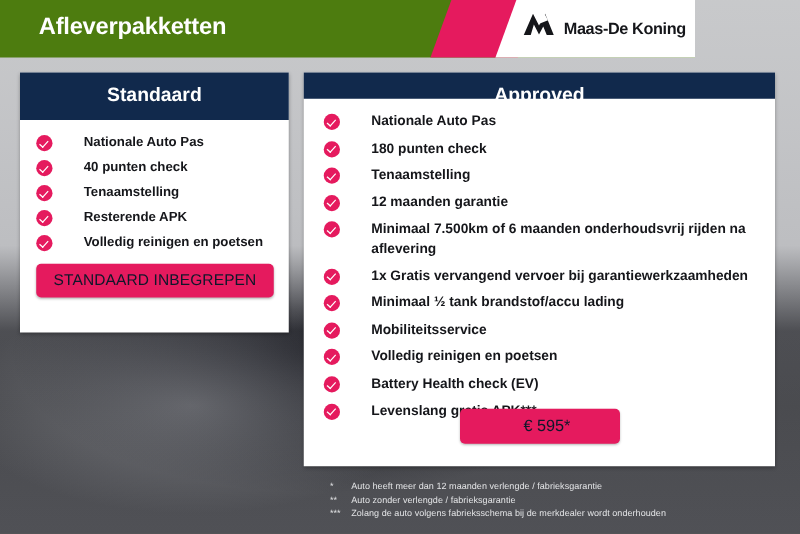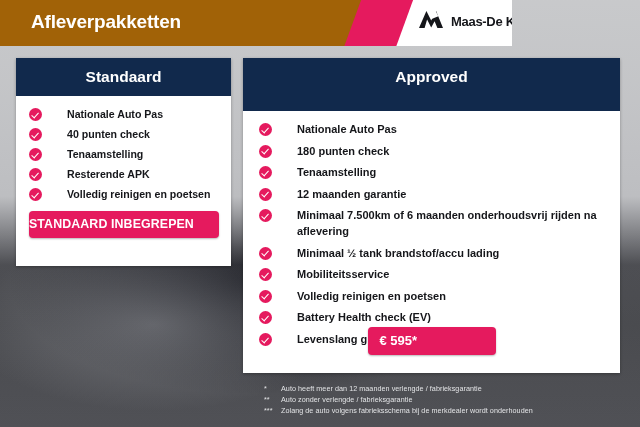--- a/index.html
+++ b/index.html
@@ -35,22 +35,22 @@
   .backdrop-veil {
     position: absolute;
     inset: 0;
     background: linear-gradient(180deg, rgba(205,206,208,0.95) 0%, rgba(198,199,202,0.92) 46%, rgba(120,121,126,0.10) 62%, rgba(0,0,0,0.0) 100%);
   }
 
   
   .banner {
     position: absolute;
     left: 0; top: 0;
-    width: 512px; height: 46px;
-    background: #a16207;
+    width: 556px; height: 46px;
+    background: #4d7c0f;
     overflow: hidden;
   }
   .banner-stripe-pink {
     position: absolute;
     top: -10px;
     left: 352px;
     width: 70px;
     height: 70px;
     background: #e3partial;
     background: #e51a5e;
@@ -101,21 +101,21 @@
   .card-right { left: 243px; top: 58px; width: 377px; height: 315px; }
 
   .card-head {
     background: #11294c;
     color: #ffffff;
     text-align: center;
     font-weight: bold;
     box-sizing: border-box;
   }
   .card-left .card-head  { height: 38px; line-height: 38px; font-size: 15.5px; }
-  .card-right .card-head { height: 53px; line-height: 38px; font-size: 15.5px; }
+  .card-right .card-head { height: 21px; line-height: 38px; font-size: 15.5px; }
 
   .card-body {
     padding: 11px 0 0 0;
   }
   ul.feature-list {
     list-style: none;
     margin: 0;
     padding: 0;
   }
   ul.feature-list li {
@@ -151,23 +151,23 @@
     border: solid #ffffff;
     border-width: 0 1.8px 1.8px 0;
     transform: rotate(42deg);
   }
   .feat-text { flex: 1 1 auto; }
 
   
   .pill {
     display: inline-block;
     background: #e51a5e;
-    color: #ffffff;
-    font-weight: bold;
-    text-align: left;
+    color: #0f172a;
+    font-weight: normal;
+    text-align: center;
     border-radius: 4px;
     box-shadow: 0 1px 2px rgba(0,0,0,0.28);
     box-sizing: border-box;
   }
   .std-pill {
     position: absolute;
     left: 13px;
     bottom: 28px;
     width: 190px;
     height: 27px;
@@ -287,20 +287,24 @@
         <li>
           <span class="check"></span>
           <span class="feat-text">12 maanden garantie</span>
         </li>
         <li>
           <span class="check"></span>
           <span class="feat-text">Minimaal 7.500km of 6 maanden onderhoudsvrij rijden na aflevering</span>
         </li>
         <li>
           <span class="check"></span>
+          <span class="feat-text">1x Gratis vervangend vervoer bij garantiewerkzaamheden</span>
+        </li>
+        <li>
+          <span class="check"></span>
           <span class="feat-text">Minimaal ½ tank brandstof/accu lading</span>
         </li>
         <li>
           <span class="check"></span>
           <span class="feat-text">Mobiliteitsservice</span>
         </li>
         <li>
           <span class="check"></span>
           <span class="feat-text">Volledig reinigen en poetsen</span>
         </li>

